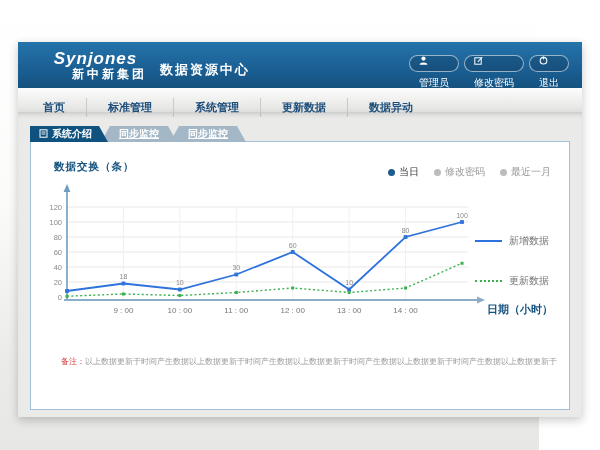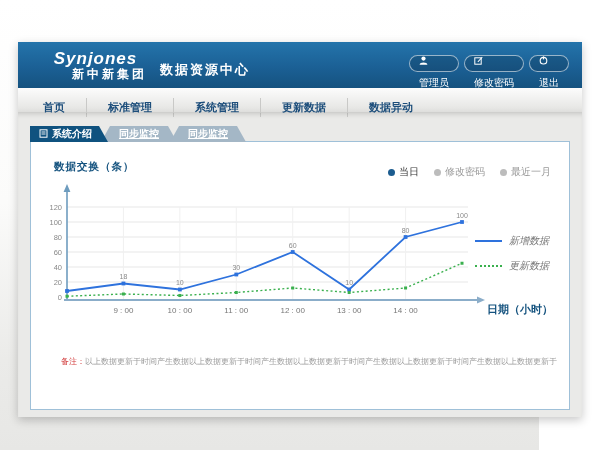--- a/index.html
+++ b/index.html
@@ -52,21 +52,21 @@
     color:#9a9a9a; cursor:pointer; }
   .range-dot { width:7px; height:7px; border-radius:50%; background:#bcbcbc; }
   .range-opt.selected { color:#333; }
   .range-opt.selected .range-dot { background:#1c5c8f; }
 
   .y-axis-label { position:absolute; left:23px; top:18px; color:#15537f;
     font-size:10.5px; font-weight:bold; letter-spacing:1px; }
   .chart-wrap { position:absolute; left:6px; top:40px; }
 
   .series-legend { position:absolute; right:20px; top:92px; display:flex;
-    flex-direction:column; gap:11px;font-style:italic; }
+    flex-direction:column; gap:26px; }
   .legend-row { display:flex; align-items:center; gap:7px; font-size:10px; color:#777; }
   .legend-line { width:27px; height:0; }
   .legend-line.solid { border-top:2px solid #2e72dd; }
   .legend-line.dotted { border-top:2px dotted #3ab04e; }
 
   .note { position:absolute; left:30px; right:8px; top:214px; font-size:8px;
     color:#9a9a9a; white-space:nowrap; overflow:hidden; }
   .note-prefix { color:#d23c3c; }
 </style>
 </head>

